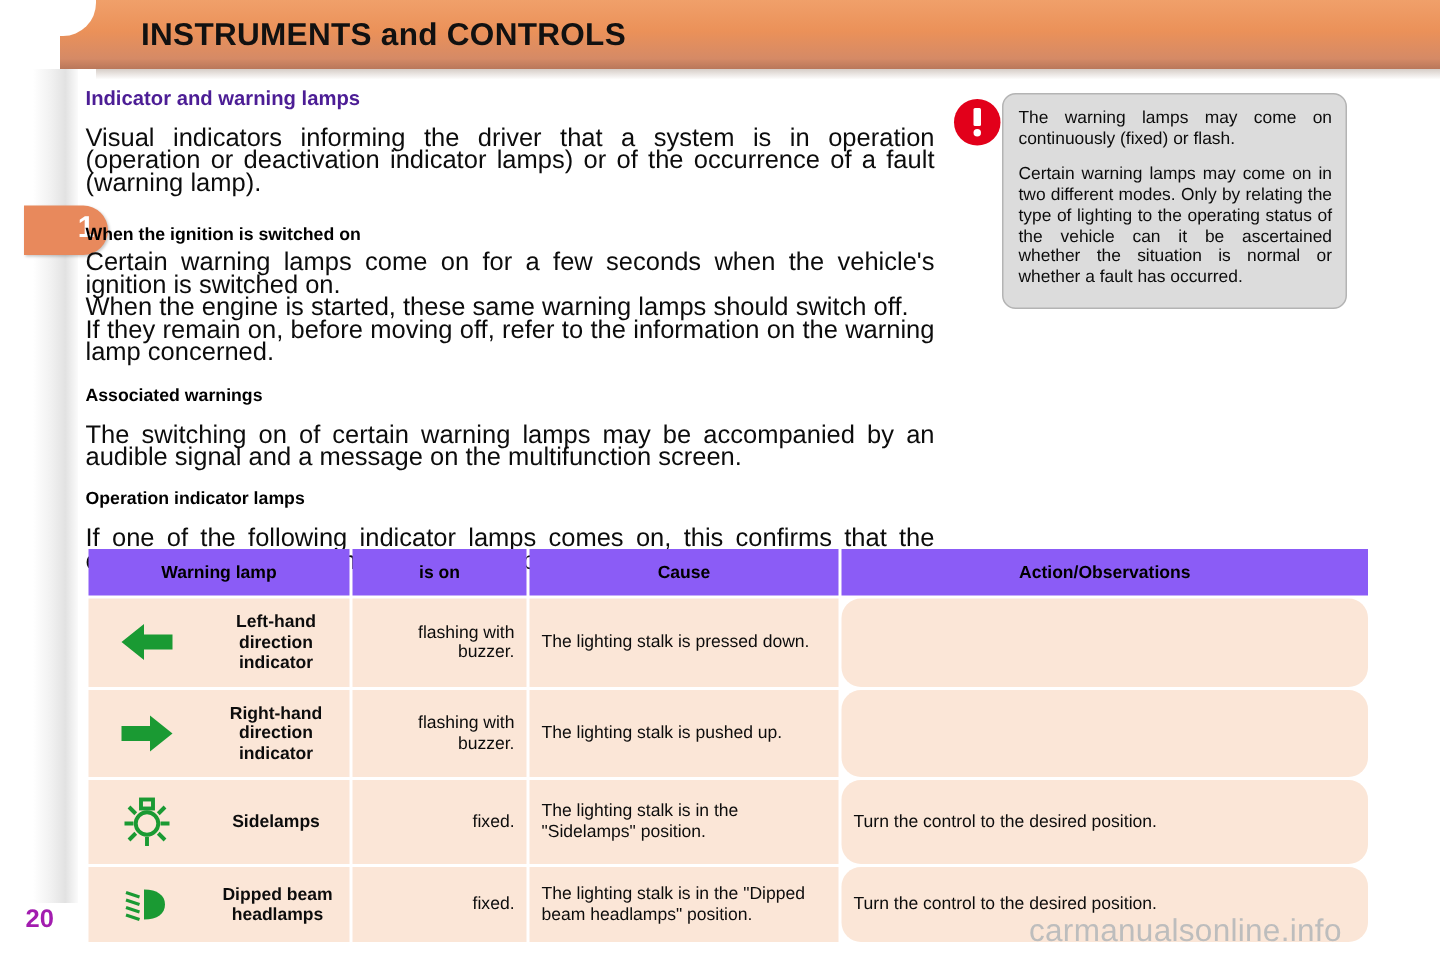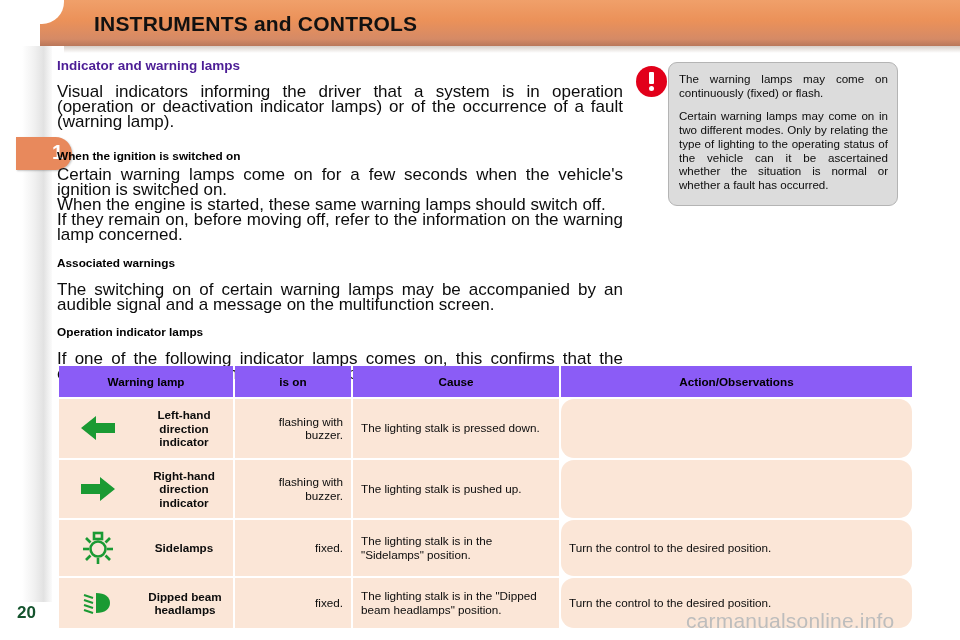--- a/index.html
+++ b/index.html
@@ -88,21 +88,21 @@
     font-size: 20px;
     font-weight: bold;
     color: #ffffff;
   }
   #page-number {
     position: absolute;
     left: 17px;
     top: 603px;
     font-size: 17px;
     font-weight: bold;
-    color: #14532d;
+    color: #a21caf;
   }
 
   
   #content {
     position: absolute;
     left: 57px;
     top: 58px;
     width: 566px;
   }
   .h-main {

